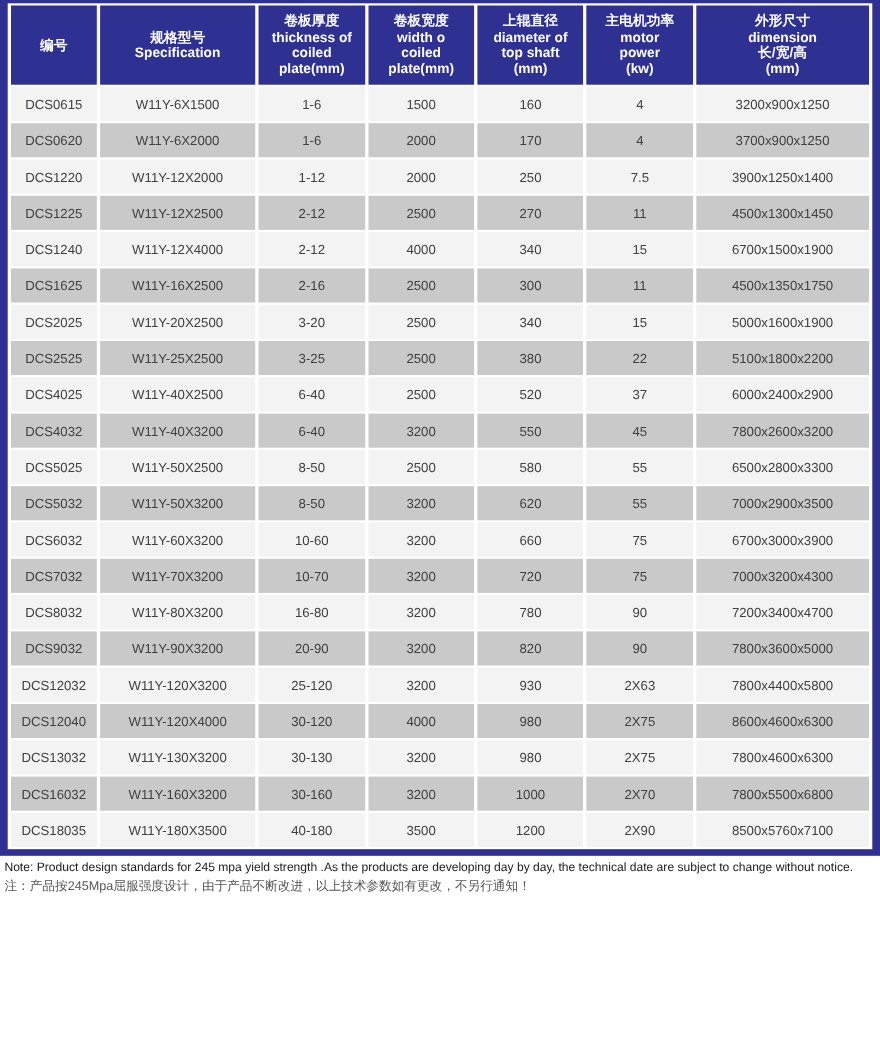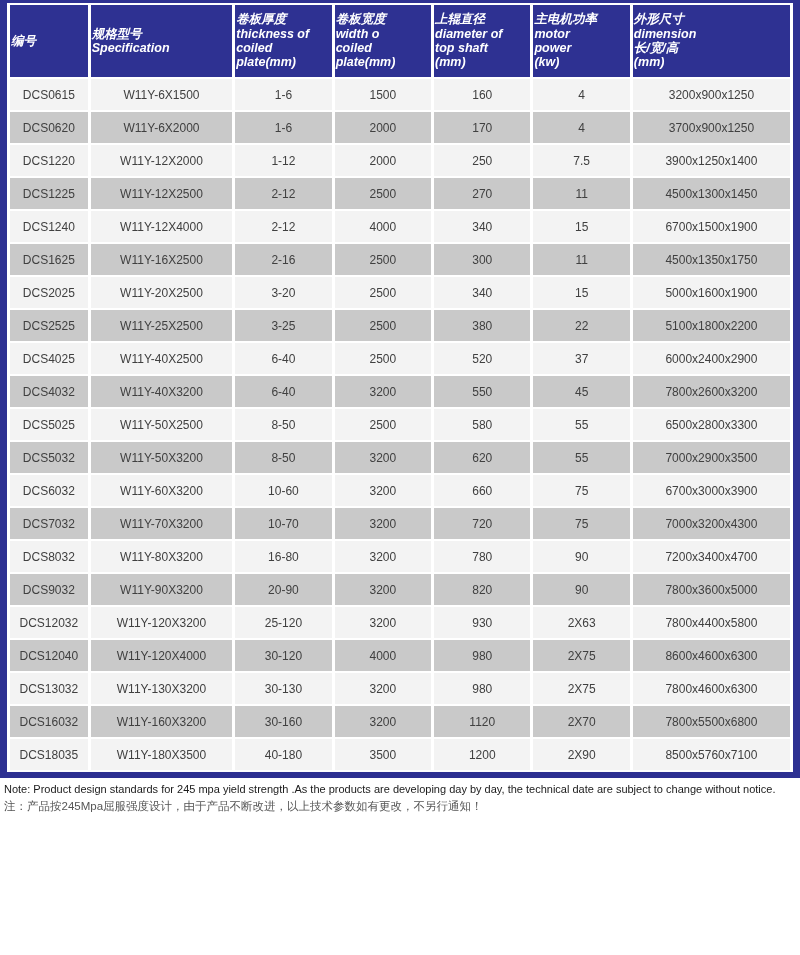--- a/index.html
+++ b/index.html
@@ -31,21 +31,21 @@
   th {
     background: #2e3192;
     color: #ffffff;
     font-weight: bold;
     font-size: 12.5px;
     line-height: 1.15;
     height: 68px;
     vertical-align: middle;
     padding: 2px 1px;
   }
-  th .hline { display: block; text-align: left; font-style: italic; }
+  th .hline { display: block; text-align: center; }
   td {
     text-align: center;
     vertical-align: middle;
     font-size: 12px;
     color: #404040;
     height: 29px;
     padding: 1px 2px;
     overflow: hidden;
     white-space: nowrap;
   }
@@ -294,21 +294,21 @@
             <td>3200</td>
             <td>980</td>
             <td>2X75</td>
             <td>7800x4600x6300</td>
           </tr>
           <tr>
             <td>DCS16032</td>
             <td>W11Y-160X3200</td>
             <td>30-160</td>
             <td>3200</td>
-            <td>1120</td>
+            <td>1000</td>
             <td>2X70</td>
             <td>7800x5500x6800</td>
           </tr>
           <tr>
             <td>DCS18035</td>
             <td>W11Y-180X3500</td>
             <td>40-180</td>
             <td>3500</td>
             <td>1200</td>
             <td>2X90</td>

